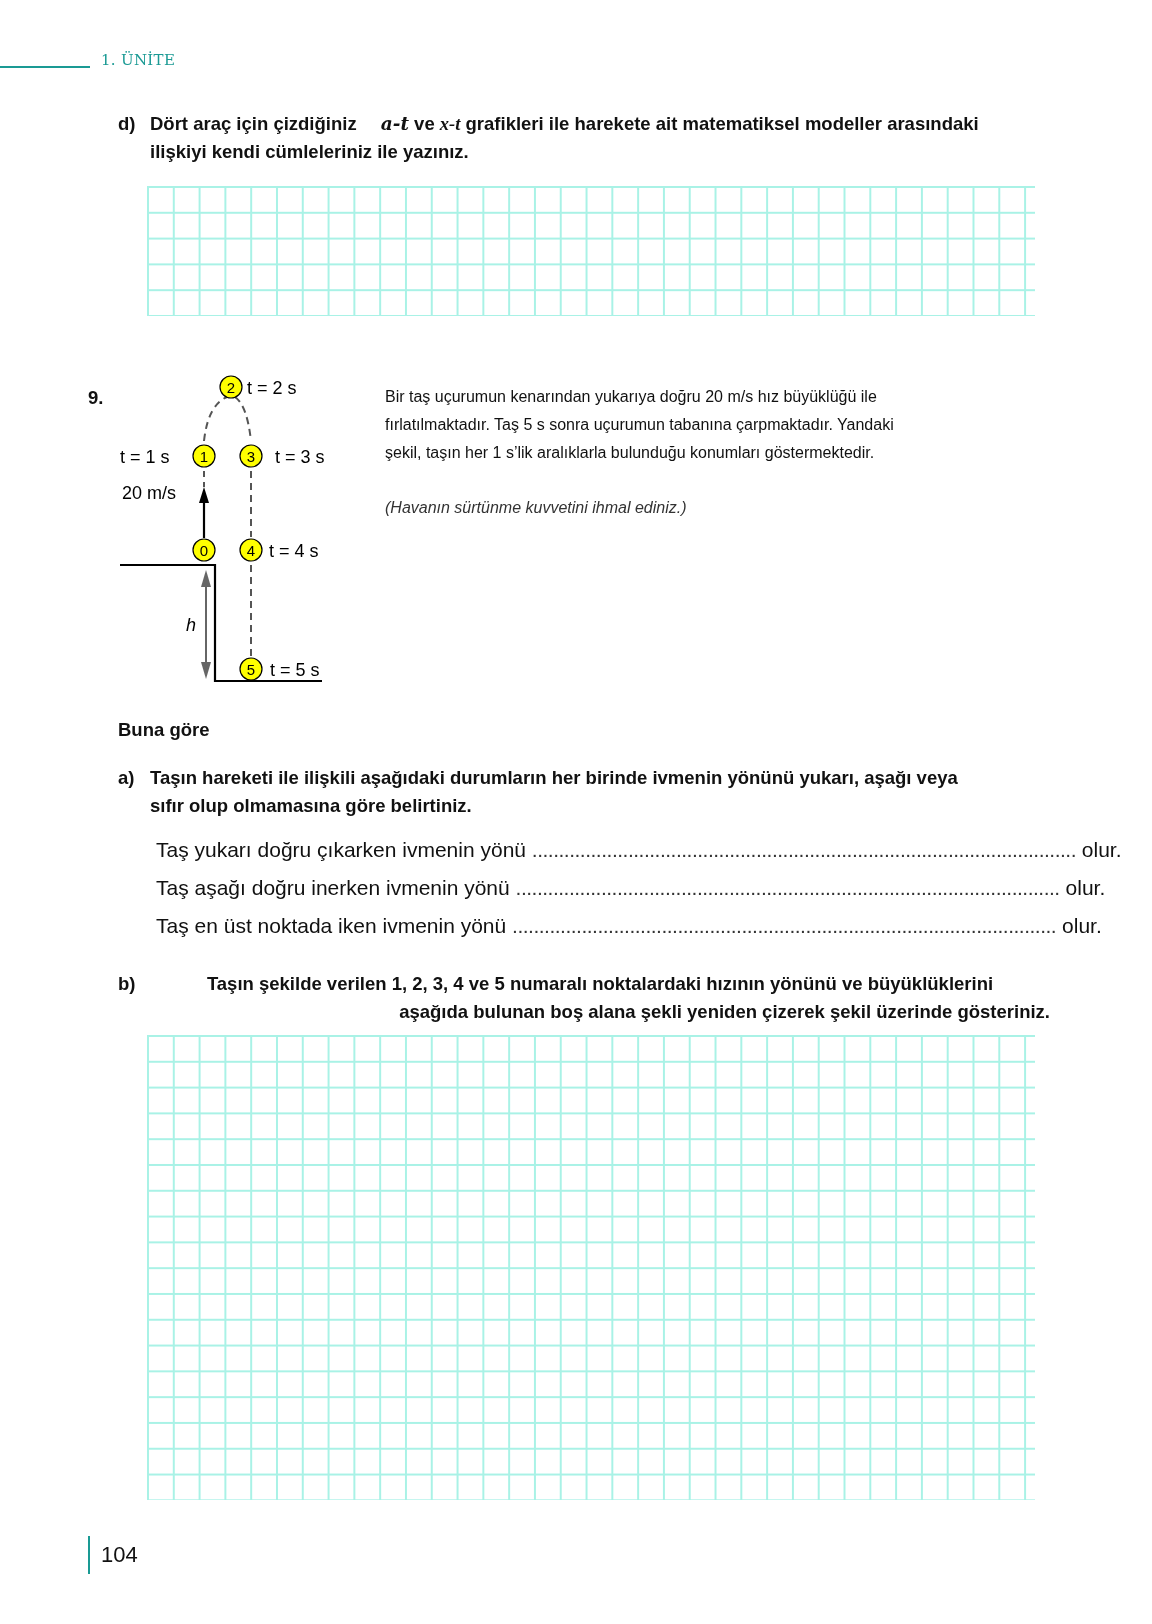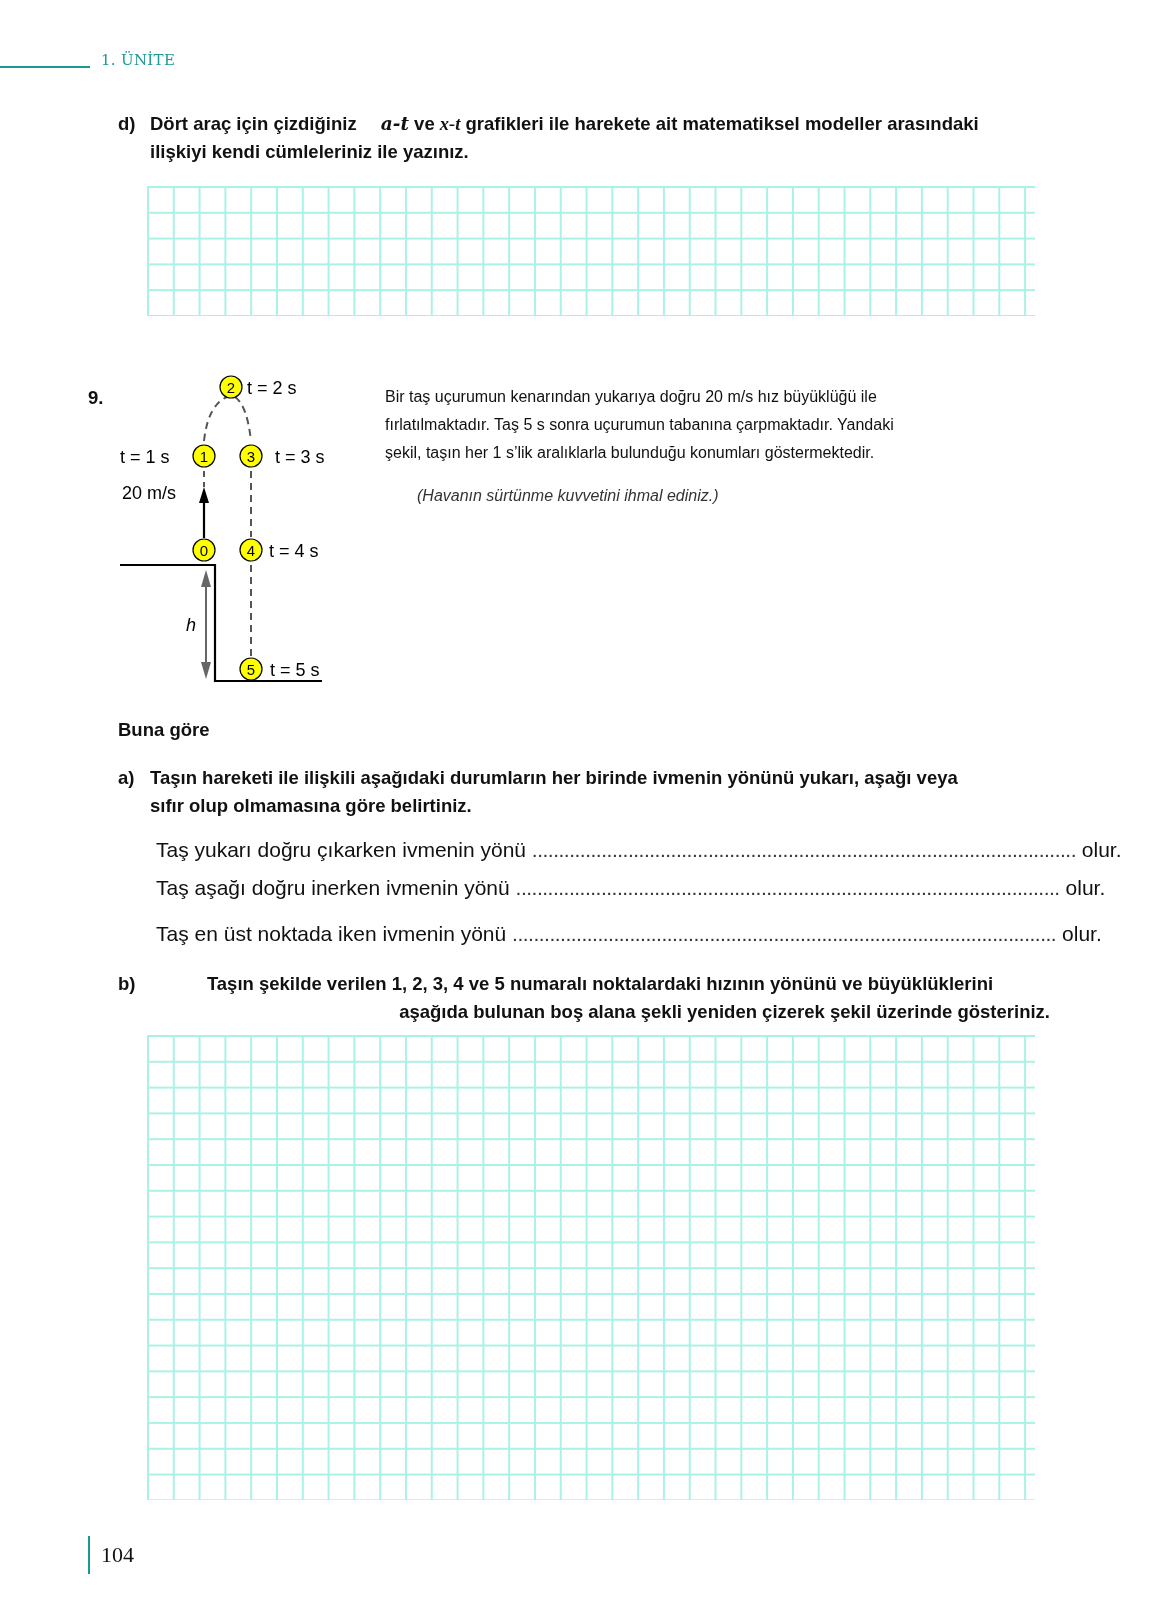--- a/index.html
+++ b/index.html
@@ -16,21 +16,21 @@
       linear-gradient(to right, #a9f2e6 1.5px, transparent 1.5px),
       linear-gradient(to bottom, #a9f2e6 1.5px, transparent 1.5px);
     background-size: 25.8px 25.8px;
     border-right:none;
   }
   .body-text { font-size:16px; line-height:28px; }
   .italic { font-style:italic; }
   .fill-line { position:absolute; left:156px; font-size:21px; white-space:nowrap; }
   .dots { letter-spacing:-0.5px; color:#333; }
   .page-bar { left:88px; top:1536px; width:2px; height:38px; background:#1a9a94; }
-  .page-num { left:101px; top:1542px; font-family:Liberation Serif, serif; font-size:22px; color:#111; }
+  .page-num { left:101px; top:1542px; font-family:Liberation Sans, sans-serif; font-size:22px; color:#111; }
   svg text { font-family:"Liberation Sans", sans-serif; }
 </style>
 </head>
 <body>
 
 <div class="abs unit-line"></div>
 <div class="abs unit-label">1. ÜNİTE</div>
 
 <div class="q-bold">
   <span class="q-letter" style="top:110px;">d)</span>
@@ -92,41 +92,41 @@
     <text x="151" y="300" text-anchor="middle" font-size="15">5</text>
     <text x="170" y="301" font-size="18">t = 5 s</text>
   </g>
 </svg>
 
 <div class="abs body-text" style="left:385px; top:383px; width:660px;">
   <div>Bir taş uçurumun kenarından yukarıya doğru 20 m/s hız büyüklüğü ile</div>
   <div>fırlatılmaktadır. Taş 5 s sonra uçurumun tabanına çarpmaktadır. Yandaki</div>
   <div>şekil, taşın her 1 s’lik aralıklarla bulunduğu konumları göstermektedir.</div>
 </div>
-<div class="abs body-text italic" style="left:385px; top:482px; color:#333;margin-left:32px;">(Havanın sürtünme kuvvetini ihmal ediniz.)</div>
+<div class="abs body-text italic" style="left:385px; top:494px; color:#333;">(Havanın sürtünme kuvvetini ihmal ediniz.)</div>
 
 <div class="abs q-bold" style="left:118px; top:716px;">Buna göre</div>
 
 <div class="q-bold">
   <span class="q-letter" style="top:764px;">a)</span>
   <div class="q-text" style="top:764px;">Taşın hareketi ile ilişkili aşağıdaki durumların her birinde ivmenin yönünü yukarı, aşağı veya</div>
   <div class="q-text" style="top:792px;">sıfır olup olmamasına göre belirtiniz.</div>
 </div>
 
 <div class="fill-line" style="top:838px;">
   <span>Taş yukarı doğru çıkarken ivmenin yönü</span>
   <span class="dots">......................................................................................................</span>
   <span>olur.</span>
 </div>
 <div class="fill-line" style="top:876px;">
   <span>Taş aşağı doğru inerken ivmenin yönü</span>
   <span class="dots">......................................................................................................</span>
   <span>olur.</span>
 </div>
-<div class="fill-line" style="top:914px;margin-top:8px;">
+<div class="fill-line" style="top:914px;">
   <span>Taş en üst noktada iken ivmenin yönü</span>
   <span class="dots">......................................................................................................</span>
   <span>olur.</span>
 </div>
 
 <div class="q-bold">
   <span class="q-letter" style="top:970px;">b)</span>
   <div class="q-text" style="top:970px;text-align:center;">Taşın şekilde verilen 1, 2, 3, 4 ve 5 numaralı noktalardaki hızının yönünü ve büyüklüklerini</div>
   <div class="q-text" style="top:998px;text-align:right;">aşağıda bulunan boş alana şekli yeniden çizerek şekil üzerinde gösteriniz.</div>
 </div>

